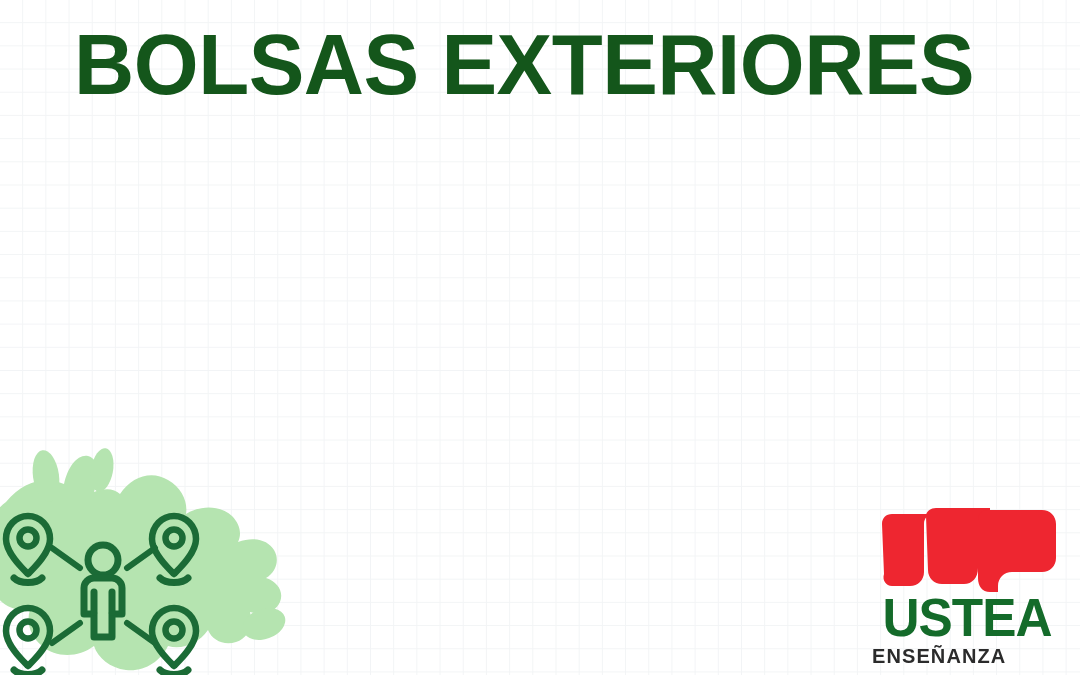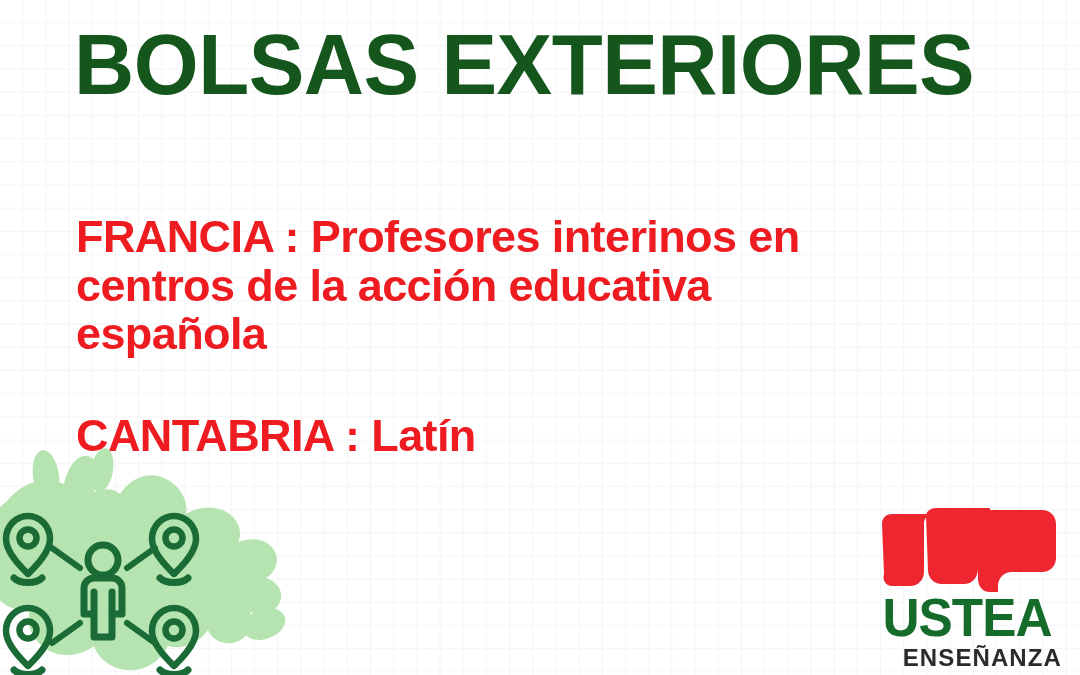--- a/index.html
+++ b/index.html
@@ -112,42 +112,38 @@
     line-height: 1;
     letter-spacing: -1px;
     transform: scaleX(0.95);
     transform-origin: center top;
   }
   .logo-sub {
     position: absolute;
     left: 0;
     top: 140px;
     width: 190px;
-    text-align: right;
+    text-align: left;
     color: #2b2b2b;
     font-family: "Liberation Sans", sans-serif;
     font-weight: 700;
-    font-size: 24px;
+    font-size: 20px;
     line-height: 1;
     letter-spacing: 1.1px;
   }
 </style>
 </head>
 <body>
 
 <div class="poster">
 
   <div class="grid-veil"></div>
 
   <div class="title">BOLSAS EXTERIORES</div>
 
-  <div class="body-copy">
-    <p class="para first">FRANCIA : Profesores interinos en centros de la acción educativa española</p>
-    <p class="para second">CANTABRIA : Latín</p>
-  </div>
 
   <div class="illustration">
     <svg viewBox="0 0 330 248" xmlns="http://www.w3.org/2000/svg" aria-hidden="true">
 
       <g>
         <path fill="#b5e4b0" d="
           M 14,66
           C 32,44 54,40 72,48
           C 76,30 86,18 96,20
           C 106,22 108,38 102,56

